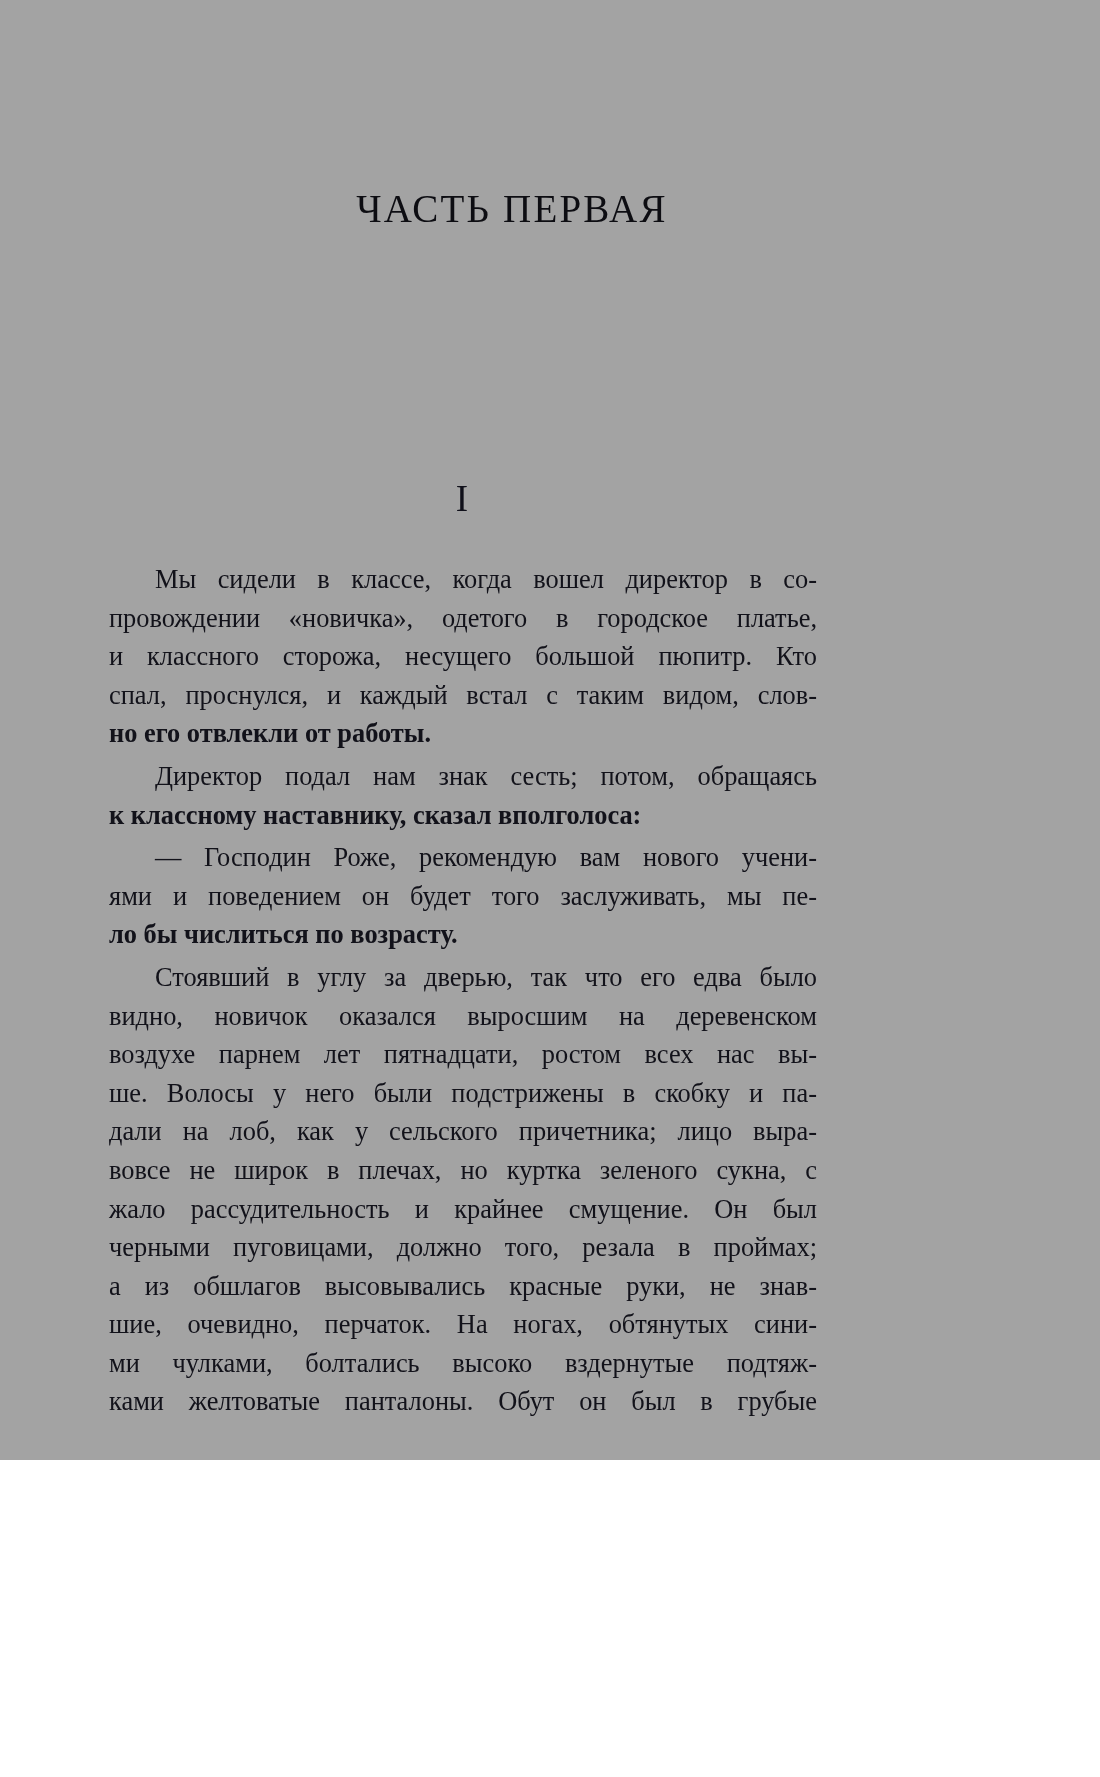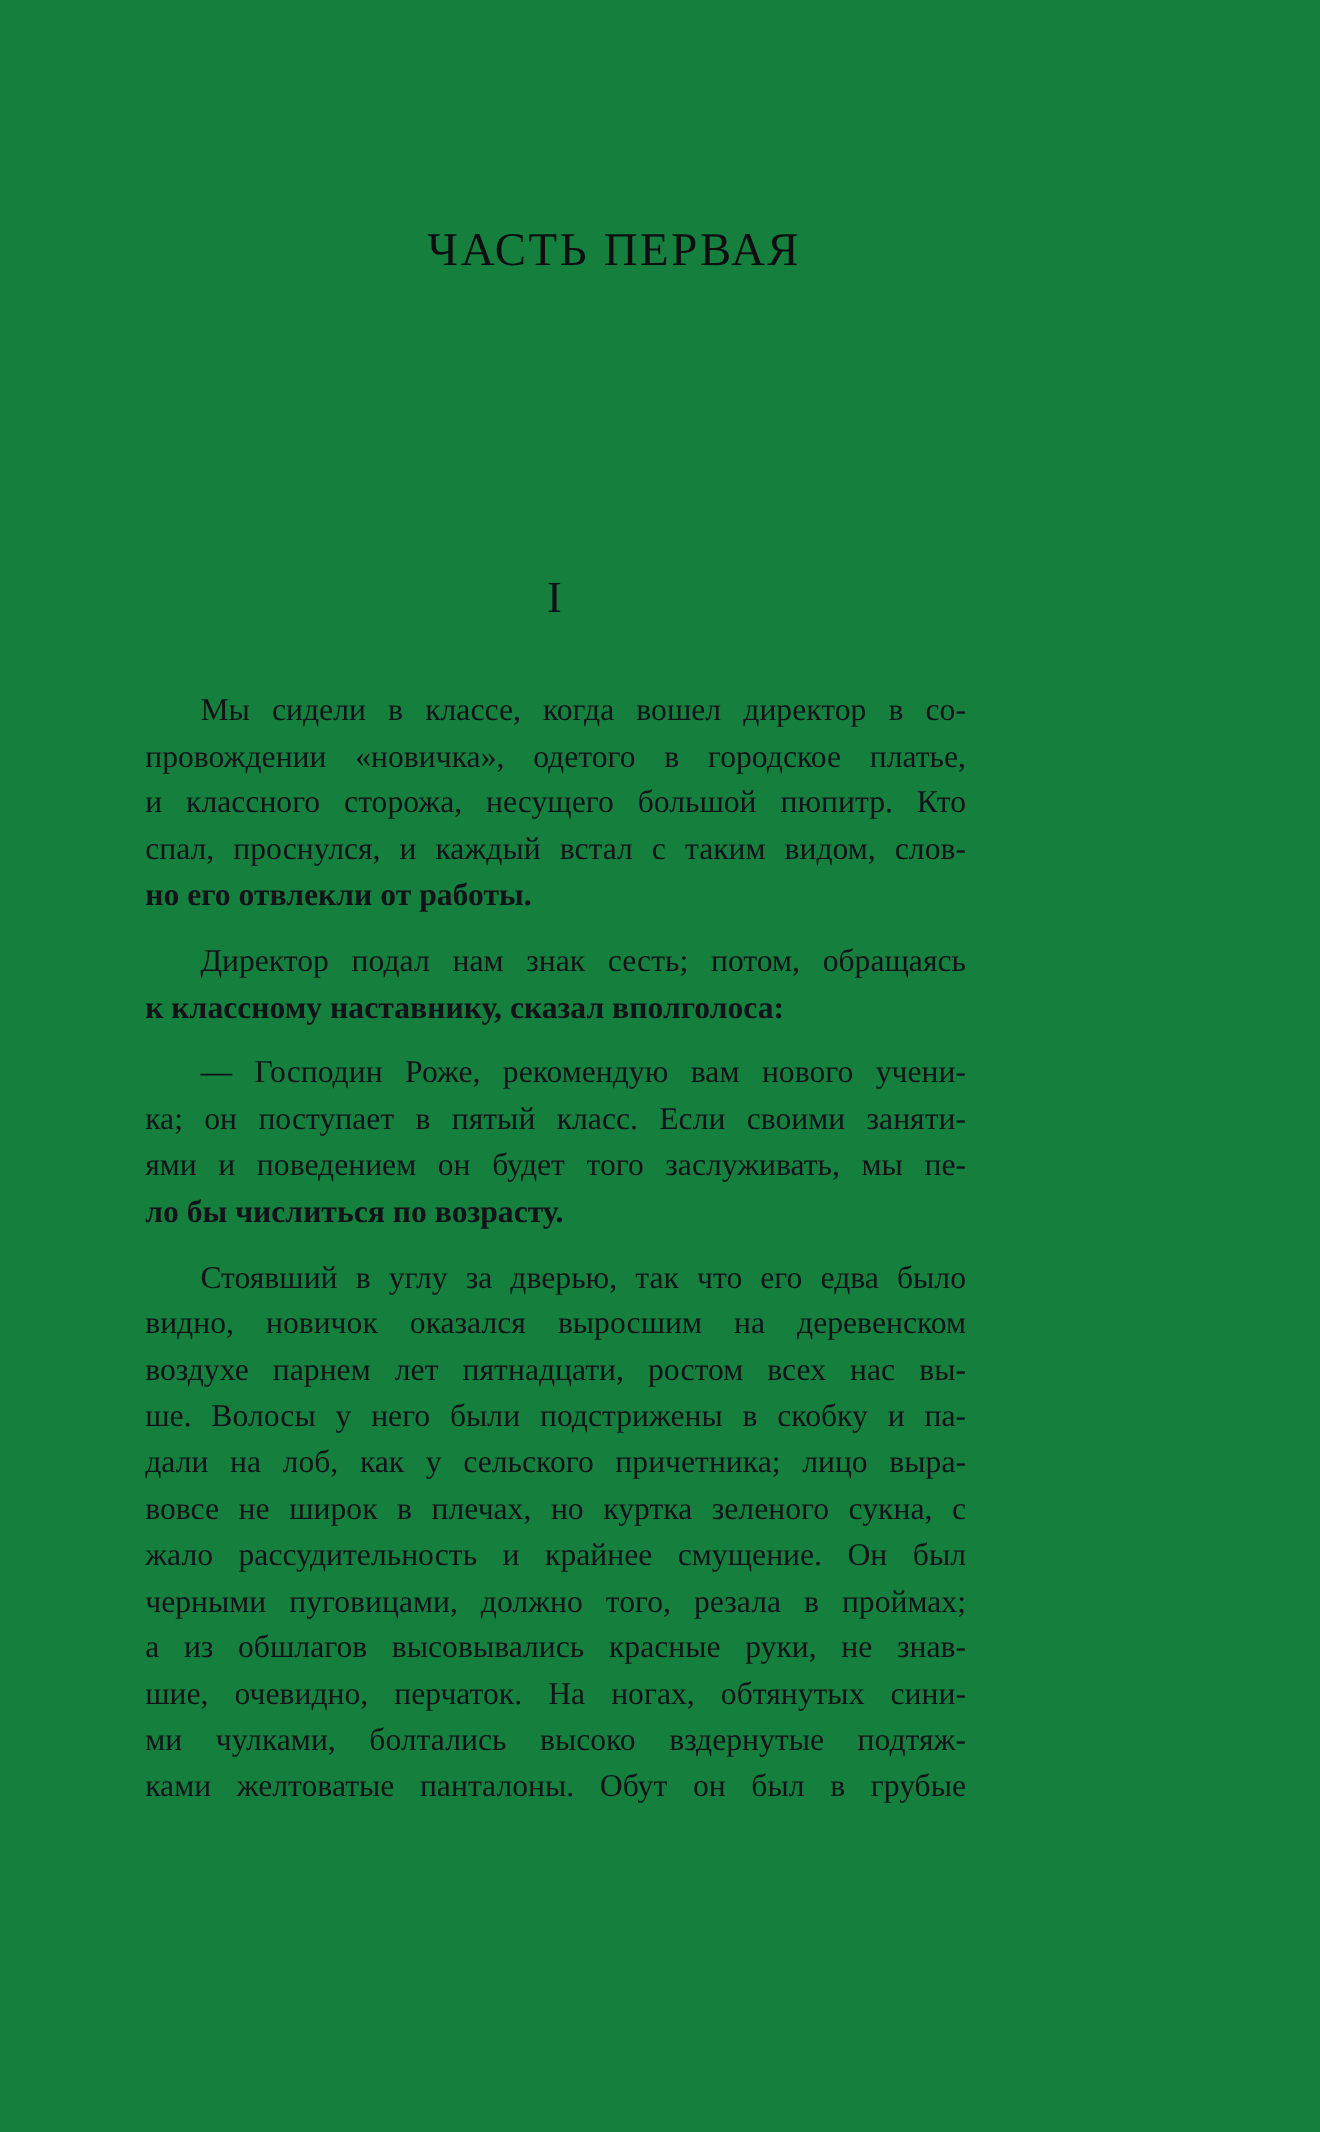--- a/index.html
+++ b/index.html
@@ -11,22 +11,22 @@
     height: 1777px;
     background: #ffffff;
     font-family: "Liberation Serif", "DejaVu Serif", serif;
     color: #111111;
     overflow: hidden;
   }
 
   .page {
     position: relative;
     width: 1100px;
-    height: 1777px;
-    background: #15803d;
+    height: 1460px;
+    background: #a3a3a3;
     box-sizing: border-box;
   }
 
   
   .part-title {
     position: absolute;
     left: 0;
     top: 186px;
     width: 1100px;
     text-align: center;
@@ -53,21 +53,21 @@
 
   
   .body-column {
     position: absolute;
     left: 105px;
     top: 556px;
     width: 716px;
   }
 
   .para {
-    margin: 16px;
+    margin: 4px;
     font-size: 26.4px;
     line-height: 38.6px;
     color: #12121a;
     text-align: justify;
     text-justify: inter-word;
     hyphens: manual;
   }
 
   .para .line {
     display: block;
@@ -112,21 +112,20 @@
       <span class="line last">но его отвлекли от работы.</span>
     </p>
 
     <p class="para">
       <span class="line j"><span class="indent"></span><span>Директор подал нам знак сесть; потом, обращаясь</span></span>
       <span class="line last">к классному наставнику, сказал вполголоса:</span>
     </p>
 
     <p class="para">
       <span class="line j"><span class="indent"></span><span>— Господин Роже, рекомендую вам нового учени-</span></span>
-      <span class="line j">ка; он поступает в пятый класс. Если своими заняти-</span>
       <span class="line j">ями и поведением он будет того заслуживать, мы пе-</span>
       <span class="line last">ло бы числиться по возрасту.</span>
     </p>
 
     <p class="para">
       <span class="line j"><span class="indent"></span><span>Стоявший в углу за дверью, так что его едва было</span></span>
       <span class="line j">видно, новичок оказался выросшим на деревенском</span>
       <span class="line j">воздухе парнем лет пятнадцати, ростом всех нас вы-</span>
       <span class="line j">ше. Волосы у него были подстрижены в скобку и па-</span>
       <span class="line j">дали на лоб, как у сельского причетника; лицо выра-</span>

